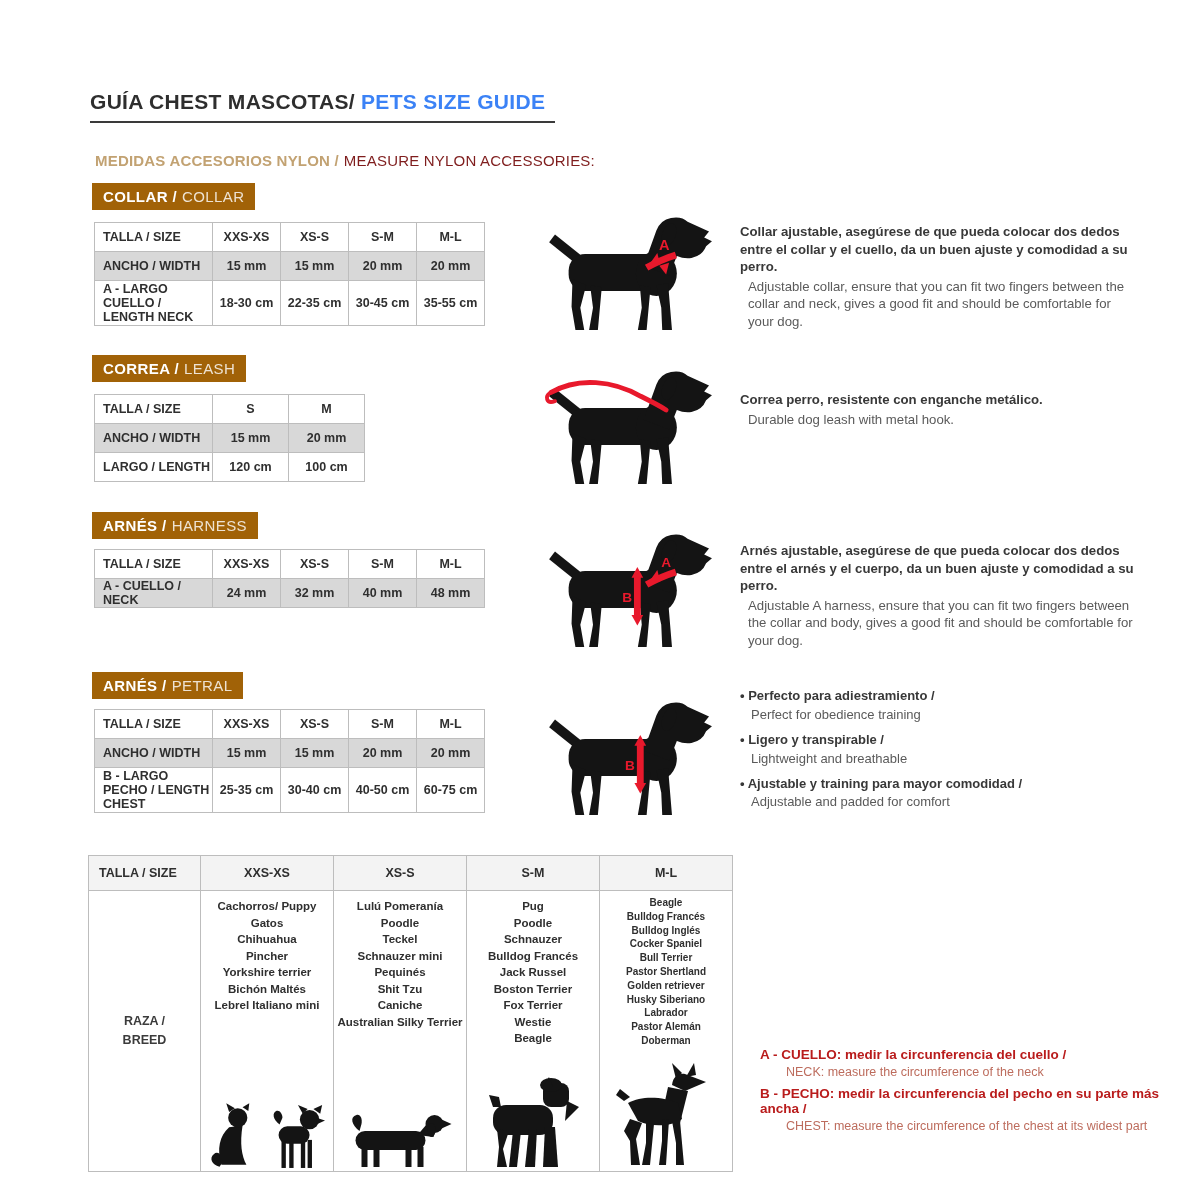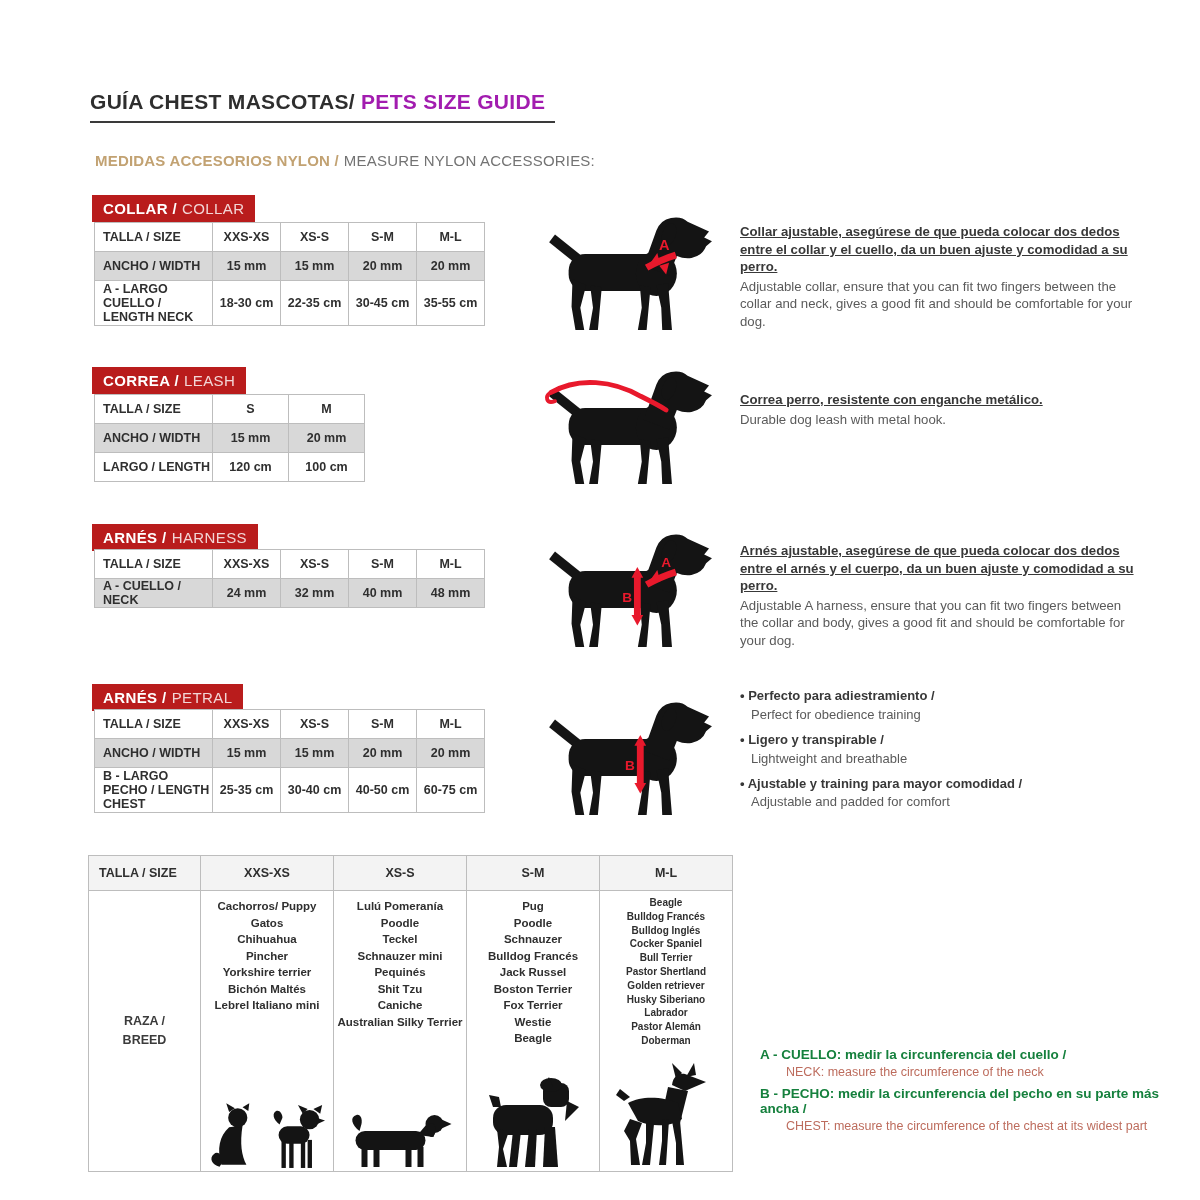--- a/index.html
+++ b/index.html
@@ -2,46 +2,46 @@
 <html><head>
 <meta charset="utf-8">
 <style>
   html,body{margin:0;padding:0;background:#fff;}
   .page{position:relative;width:1200px;height:1200px;background:#fff;overflow:hidden;
         font-family:"Liberation Sans",sans-serif;color:#3b3b3b;}
 
   
   .title{position:absolute;left:90px;top:76px;font-size:21px;font-weight:700;letter-spacing:.3px;
          color:#2e2e2e;border-bottom:2px solid #3a3a3a;padding:0 10px 7px 0;}
-  .title .t-en{color:#a21caf;margin-left:6px;margin-top:30px;}
+  .title .t-en{color:#3b82f6;margin-left:6px;margin-top:30px;}
   .subtitle{position:absolute;left:95px;top:140px;font-size:15px;font-weight:700;color:#c2a272;letter-spacing:.2px;}
-  .subtitle .s-en{font-weight:400;color:#737373;margin-left:5px;}
+  .subtitle .s-en{font-weight:400;color:#7f1d1d;margin-left:5px;}
 
   
   .sec{position:absolute;left:92px;width:1108px;}
   #sec-collar{top:183px;} #sec-leash{top:355px;} #sec-harness{top:512px;} #sec-petral{top:672px;}
 
-  .badge{position:absolute;left:0;top:12px;background:#b91c1c;color:#fff;font-size:15px;font-weight:700;
+  .badge{position:absolute;left:0;top:0;background:#a16207;color:#fff;font-size:15px;font-weight:700;
          padding:5px 11px;letter-spacing:.4px;white-space:nowrap;}
   .badge .b-en{font-weight:400;opacity:.82;margin-left:5px;}
 
   table{border-collapse:collapse;table-layout:fixed;}
   .size-table{position:absolute;left:2px;top:39px;}
   .size-table td{border:1px solid #bdbdbd;font-size:12.5px;font-weight:700;text-align:center;
                  padding:0 2px;height:28px;color:#2f2f2f;}
   .size-table td.lab{text-align:left;padding-left:8px;}
   .size-table tr.tall td{height:44px;}
   tr.r-gray td{background:#d8d8d8;}
   tr.r-white td{background:#fff;}
 
   .dog{position:absolute;left:446px;width:188px;height:117px;}
 
   .desc{position:absolute;left:648px;width:402px;font-size:13.2px;line-height:1.33;}
-  .desc .es{font-weight:700;color:#383838;margin:0;text-decoration:underline;}
-  .desc .en{font-weight:400;color:#5a5a5a;margin:2px 0 0;}
+  .desc .es{font-weight:700;color:#383838;margin:0;}
+  .desc .en{font-weight:400;color:#5a5a5a;margin:2px 8px 0;}
 
   .bullets{position:absolute;left:648px;top:16px;width:430px;font-size:13px;line-height:1.3;}
   .bullet-es{font-weight:700;color:#383838;margin:0 0 2px;}
   .bullet-es::before{content:"\2022  ";}
   .bullet-en{font-weight:400;color:#5a5a5a;margin:0 0 8px 11px;}
 
   
   .breed-table{position:absolute;left:88px;top:855px;}
   .breed-table td{border:1px solid #bdbdbd;}
   .bt-head td{height:32px;background:#f3f3f3;font-size:12.5px;font-weight:700;text-align:center;color:#2f2f2f;}
@@ -51,21 +51,21 @@
   .bt-label .cellwrap{display:flex;align-items:center;justify-content:center;}
   .raza{font-size:12.5px;font-weight:700;text-align:center;white-space:pre-line;line-height:1.5;}
   .breeds{padding-top:7px;text-align:center;font-size:11.5px;font-weight:700;line-height:16.5px;
           white-space:pre-line;color:#2f2f2f;}
   .col-ml .breeds{font-size:10px;line-height:13.8px;padding-top:5px;}
   .sil{position:absolute;bottom:2px;left:0;right:0;display:flex;justify-content:center;
        align-items:flex-end;gap:10px;}
 
   
   .notes{position:absolute;left:760px;top:1047px;width:430px;}
-  .note-es{color:#15803d;font-weight:700;font-size:13.5px;margin:0 0 3px;}
+  .note-es{color:#b91c1c;font-weight:700;font-size:13.5px;margin:0 0 3px;}
   .note-en{color:#bd6c5d;font-weight:400;font-size:12.5px;margin:0 0 7px 26px;}
 
   svg text{font-family:"Liberation Sans",sans-serif;}
 </style>
 </head>
 <body>
 
 <svg width="0" height="0" style="position:absolute">
   <defs>
     <g id="dog-shape" fill="#141414">

